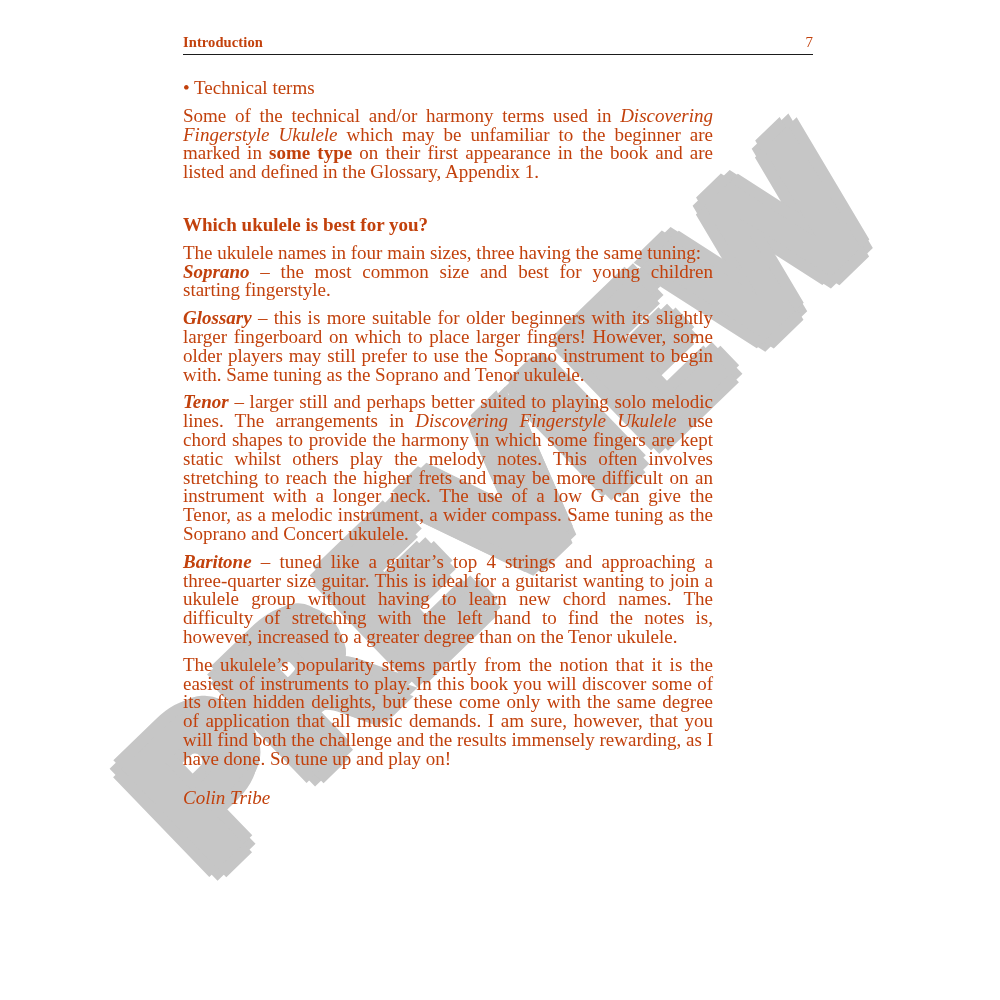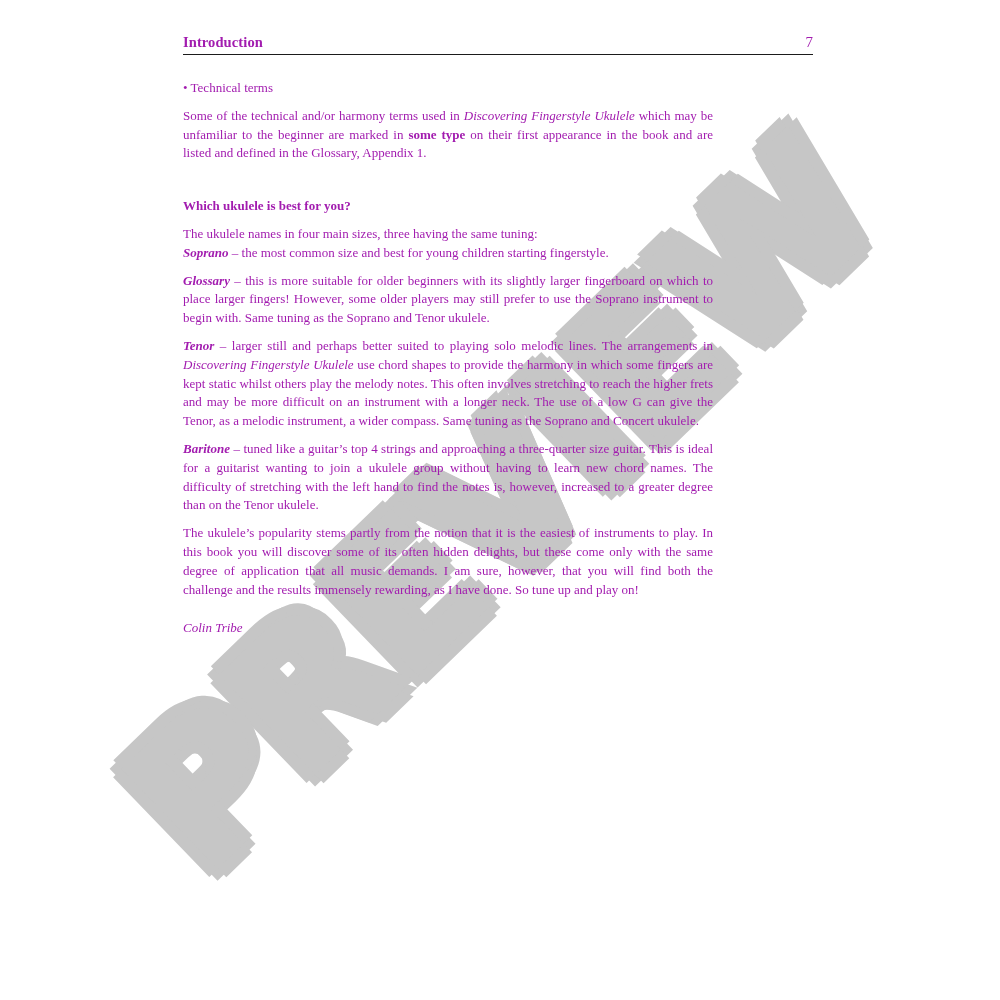--- a/index.html
+++ b/index.html
@@ -32,42 +32,42 @@
       8.5px 8.5px 0, 8.5px -8.5px 0, -8.5px 8.5px 0, -8.5px -8.5px 0;
   }
 
   
   .content {
     position: absolute;
     left: 183px;
     top: 34px;
     width: 630px;
     z-index: 1;
-    color: #a21caf;
+    color: #c2410c;
   }
 
   .page-header {
     display: flex;
     justify-content: space-between;
     align-items: baseline;
     padding-bottom: 4px;
     line-height: 16px;
   }
   .header-title { font-weight: bold; font-size: 14.5px; letter-spacing: 0.1px; }
   .header-page  { font-size: 15px; }
 
   .header-rule {
     height: 0;
     border-bottom: 1.5px solid #1b1b1b;
   }
 
   .body-col {
     width: 530px;
     margin-top: 24px;
-    font-size: 13px;
+    font-size: 19px;
     line-height: 18.8px;
     text-align: justify;
   }
 
   .body-col p { margin: 0 0 9px 0; }
   p.bullet-line { text-align: left; }
   p.section-q { margin-top: 34px; text-align: left; font-weight: bold; }
   p.signature { margin-top: 20px; font-style: italic; text-align: left; }
 
   .seg-n  { }

